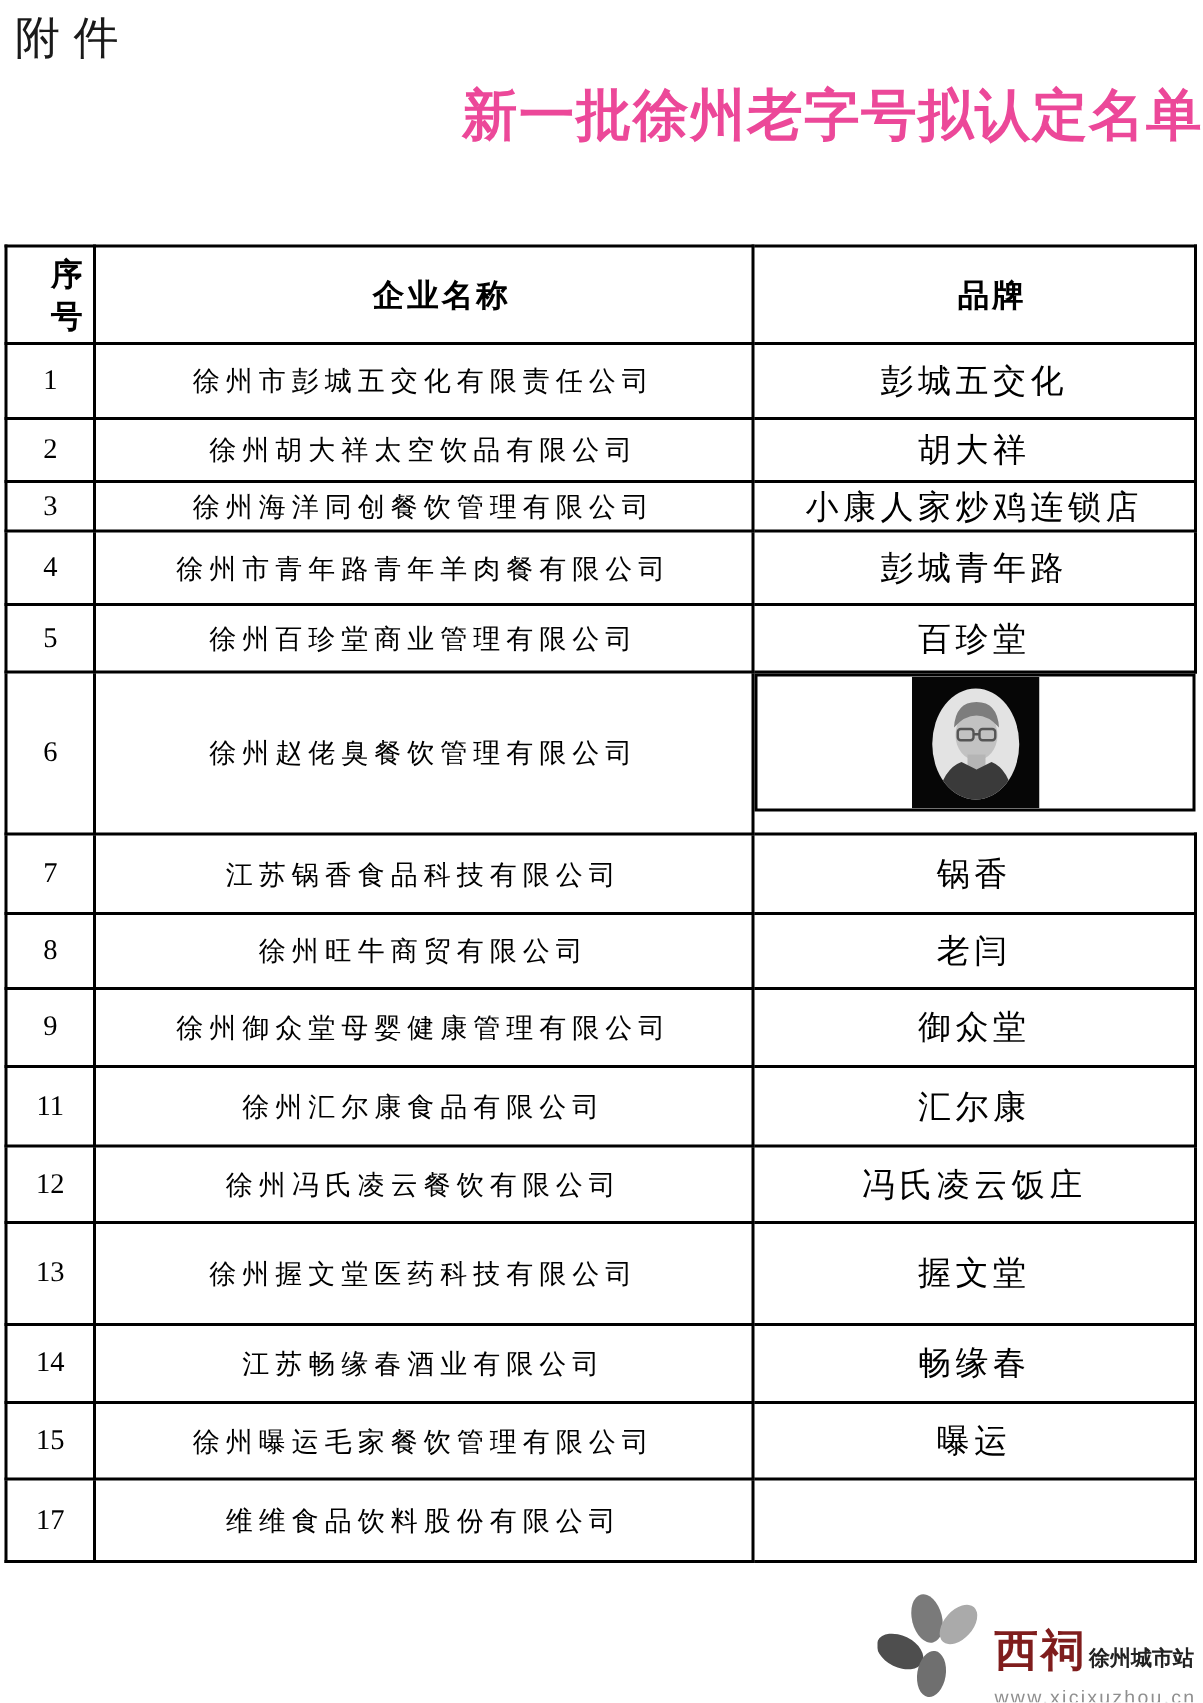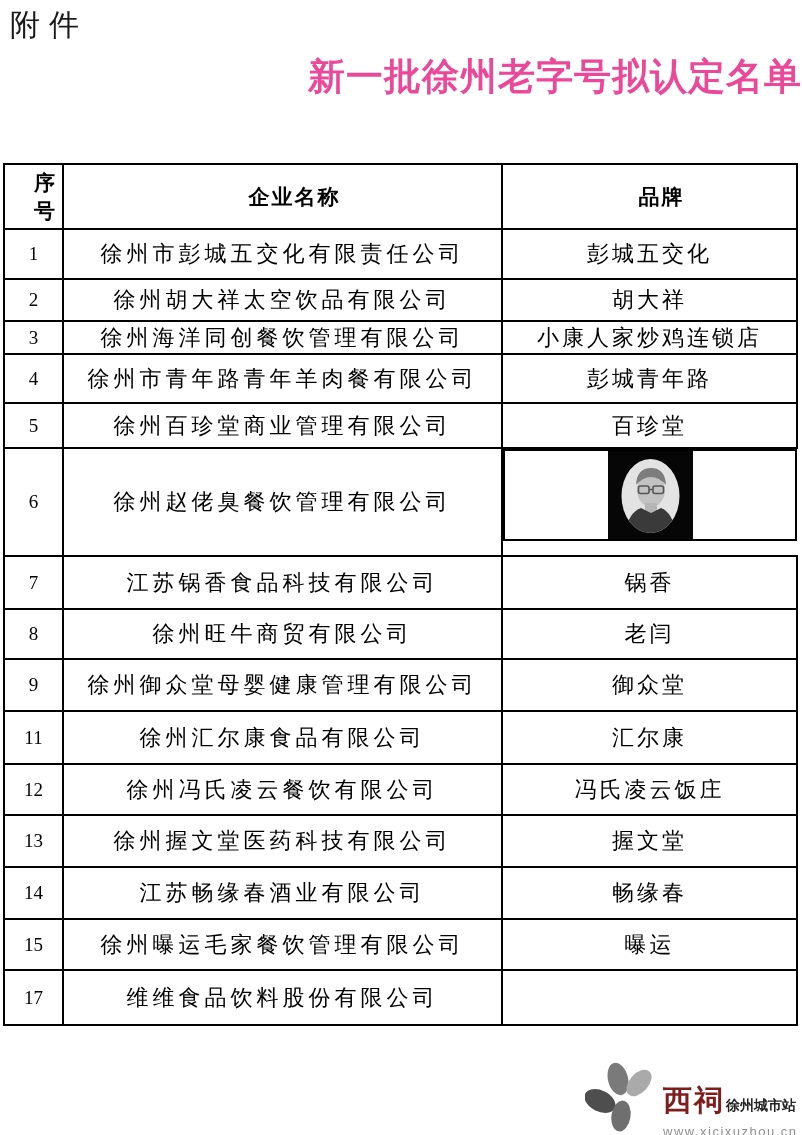--- a/index.html
+++ b/index.html
@@ -24,21 +24,21 @@
   }
   table.main th, table.main td {
     border:2px solid #000; text-align:center; vertical-align:middle;
     padding:0; overflow:hidden;
   }
   table.main th {
     font-family:"Liberation Sans","DejaVu Sans",sans-serif;
     font-size:21px; font-weight:bold; letter-spacing:2px;padding-left:24px;
   }
   .c-no { font-size:19px; font-family:"Liberation Serif","DejaVu Serif",serif; }
-  .c-company { font-size:22px; letter-spacing:4px; }
+  .c-company { font-size:18px; letter-spacing:4px; }
   .c-brand { font-size:22px; letter-spacing:3px; }
   .portrait-wrap { display:flex; justify-content:center; align-items:center; }
   .watermark {
     position:absolute; left:585px; top:1055px; width:217px; height:80px;
     background:#ffffff; z-index:5;
   }
   .wm-flower { position:absolute; left:0px; top:4px; }
   .wm-text { position:absolute; left:78px; top:26px; width:139px; }
   .wm-row { display:flex; align-items:baseline; white-space:nowrap; }
   .wm-name {
@@ -144,21 +144,21 @@
     <tr style="height:53px">
       <td class="c-no">11</td>
       <td class="c-company">徐州汇尔康食品有限公司</td>
       <td class="c-brand">汇尔康</td>
     </tr>
     <tr style="height:51px">
       <td class="c-no">12</td>
       <td class="c-company">徐州冯氏凌云餐饮有限公司</td>
       <td class="c-brand">冯氏凌云饭庄</td>
     </tr>
-    <tr style="height:52px">
+    <tr style="height:68px">
       <td class="c-no">13</td>
       <td class="c-company">徐州握文堂医药科技有限公司</td>
       <td class="c-brand">握文堂</td>
     </tr>
     <tr style="height:52px">
       <td class="c-no">14</td>
       <td class="c-company">江苏畅缘春酒业有限公司</td>
       <td class="c-brand">畅缘春</td>
     </tr>
     <tr style="height:51px">

